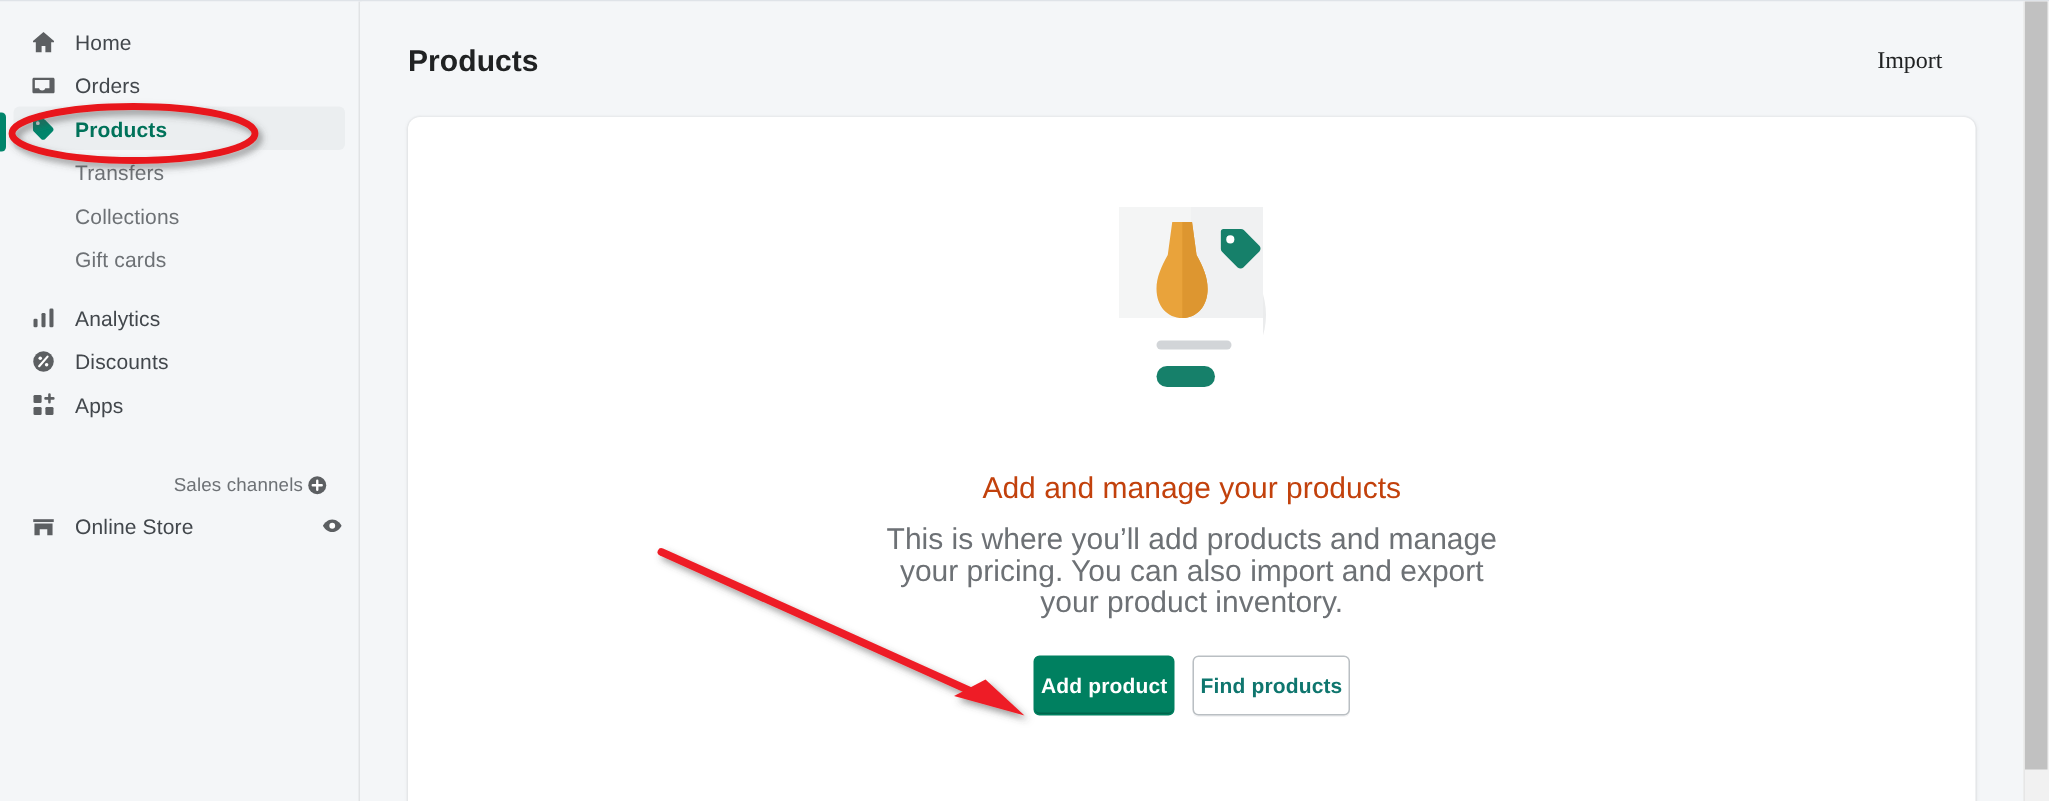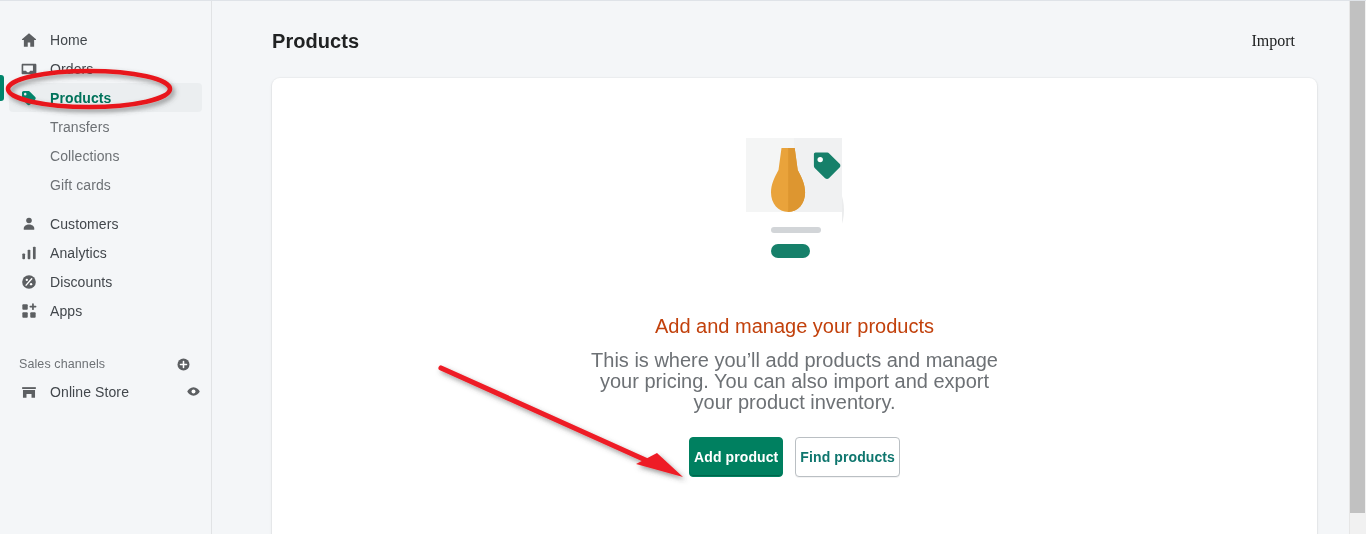--- a/index.html
+++ b/index.html
@@ -17,25 +17,25 @@
     width: 1366px;
     height: 534px;
     background: #f4f6f8;
     border-top: 1px solid #dfe3e8;
   }
 
   
   #sidebar {
     position: absolute;
     left: 0; top: 0;
-    width: 212px;
+    width: 240px;
     height: 534px;
     background: #f4f6f8;
     border-right: 1px solid #e1e3e5;
-    padding-top: 24px;
+    padding-top: 12px;
   }
 
   .nav-item {
     position: relative;
     display: flex;
     align-items: center;
     height: 29px;
     margin: 0 9px 0 9px;
     padding-left: 10px;
     border-radius: 4px;
@@ -79,21 +79,21 @@
     border-radius: 4px;
     cursor: pointer;
   }
   .sub-item .nav-label { color: #6d7175; }
 
   .section-spacer { height: 10px; }
 
   .section-head {
     display: flex;
     align-items: center;
-    justify-content: space-between;
+    justify-content: flex-end;
     height: 26px;
     margin: 0 9px;
     padding: 0 10px 0 10px;
   }
   .section-head-label {
     font-size: 12.5px;
     color: #6d7175;
     letter-spacing: .1px;
   }
   .mini-icon {
@@ -267,29 +267,20 @@
     </div>
     <div class="sub-item">
       <span class="nav-label">Collections</span>
     </div>
     <div class="sub-item">
       <span class="nav-label">Gift cards</span>
     </div>
 
     <div class="section-spacer"></div>
 
-    <div class="nav-item">
-      <span class="nav-icon">
-        <svg width="18" height="18" viewBox="0 0 20 20" fill="#5c5f62">
-          <circle cx="10" cy="6.1" r="3.1"></circle>
-          <path d="M10 10.5c-3.2 0-5.8 1.9-5.8 4.3v1.7h11.6v-1.7c0-2.4-2.6-4.3-5.8-4.3z"></path>
-        </svg>
-      </span>
-      <span class="nav-label">Customers</span>
-    </div>
 
     <div class="nav-item">
       <span class="nav-icon">
         <svg width="18" height="18" viewBox="0 0 20 20" fill="#5c5f62">
           <rect x="2.6" y="10.5" width="3" height="6.4" rx="1"></rect>
           <rect x="8.5" y="6.3" width="3" height="10.6" rx="1"></rect>
           <rect x="14.4" y="3" width="3" height="13.9" rx="1"></rect>
         </svg>
       </span>
       <span class="nav-label">Analytics</span>

